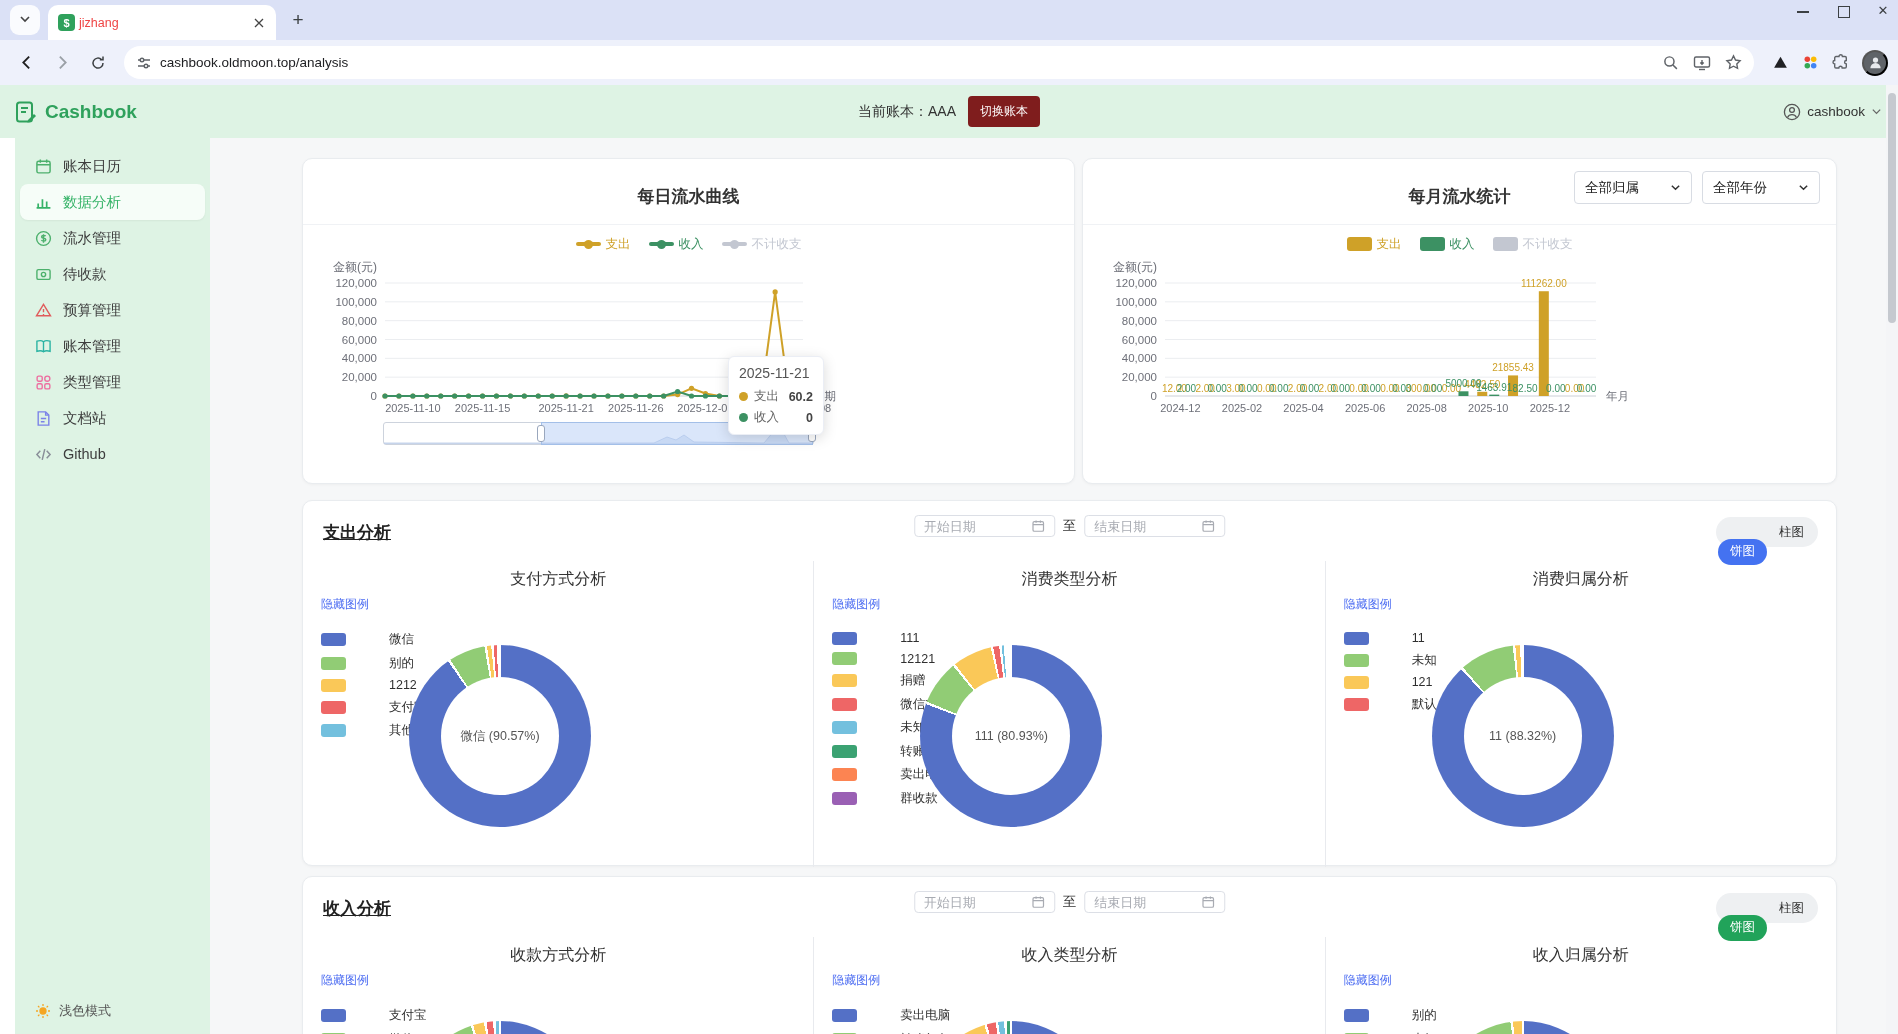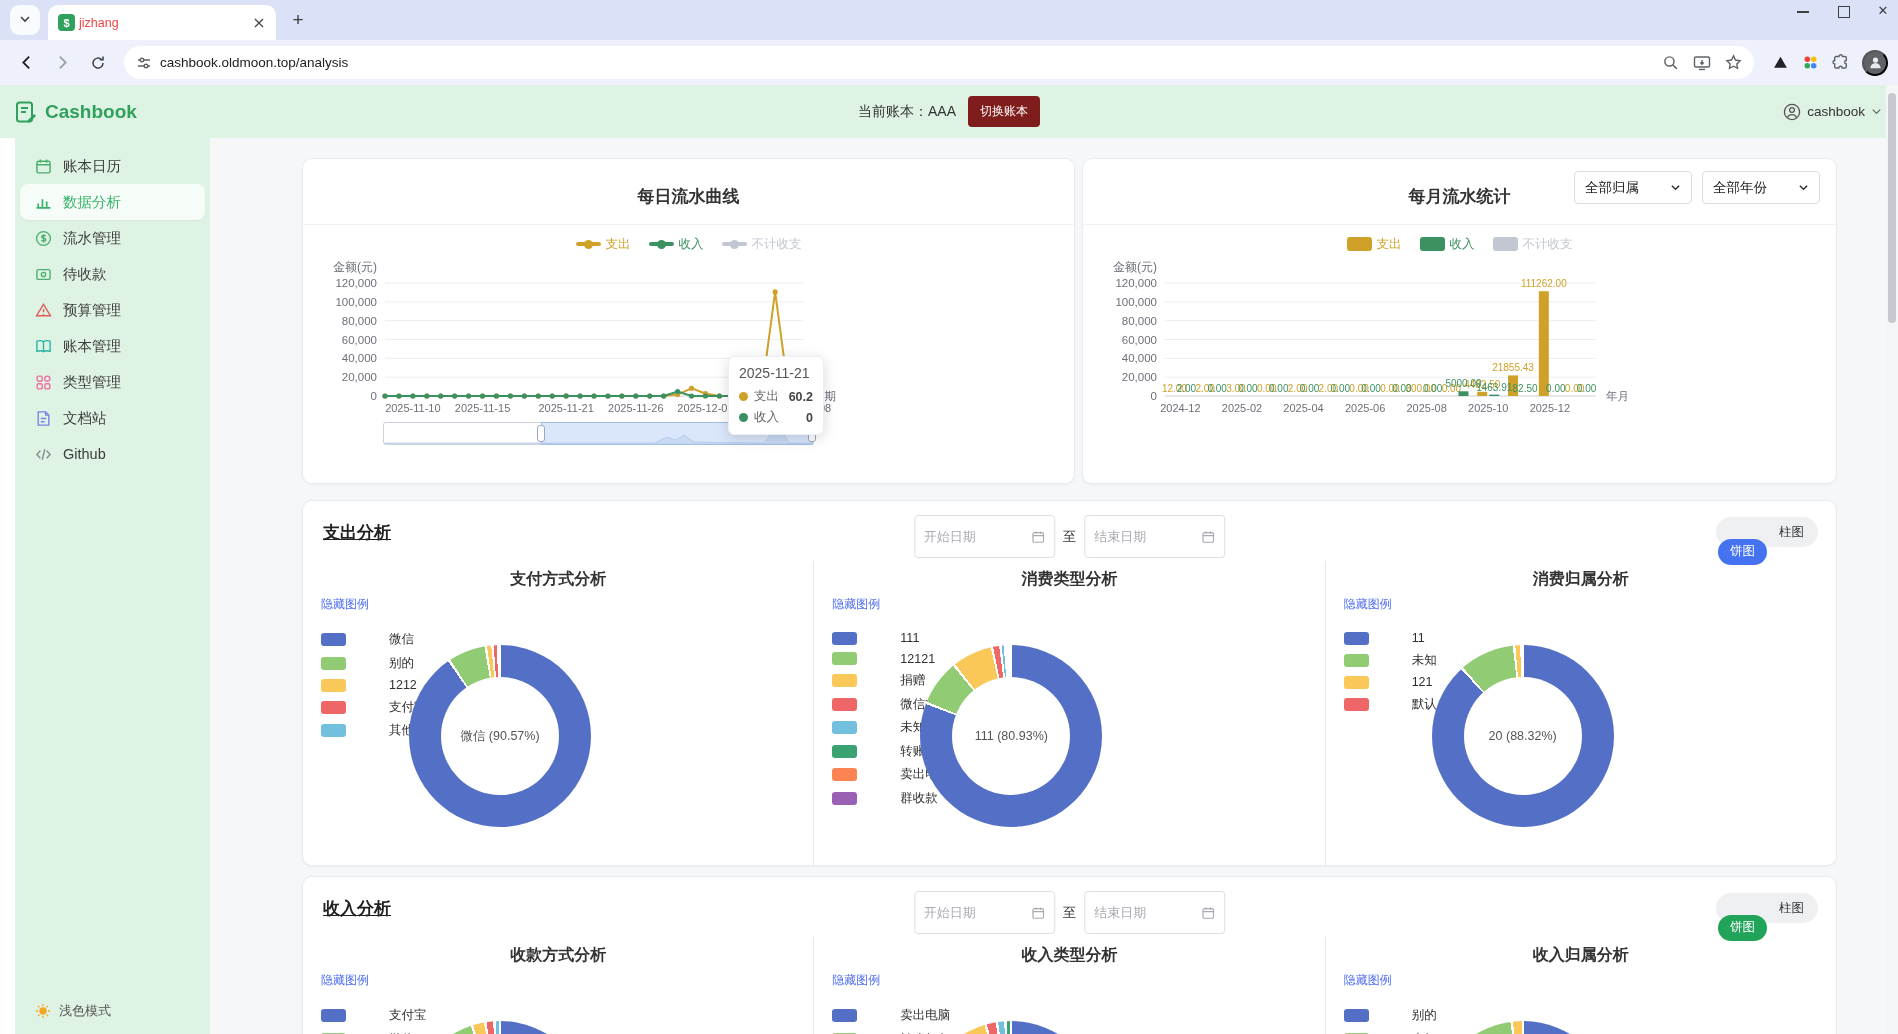--- a/index.html
+++ b/index.html
@@ -85,36 +85,36 @@
   .dslider svg { position:absolute; left:0; top:0; }
   .dz-sel { position:absolute; top:-1px; bottom:-1px; background:rgba(173,200,243,.45);
     border:1px solid #a3bfe8; }
   .dz-handle { position:absolute; top:2px; width:8px; height:17px; background:#fff; border:1px solid #9aa7bd;
     border-radius:3px; }
 
   
   .card3 { width:1535px; height:366px; margin-top:16px; position:relative; }
   .sec-title { position:absolute; left:20px; top:20px; font-size:17px; font-weight:bold; color:#222;text-decoration:underline; }
   .dates { position:absolute; left:50%; transform:translateX(-50%); top:14px; display:flex; align-items:center; gap:8px; }
-  .dateinput { width:141px; height:43px; border:1px solid #dcdfe6; border-radius:4px; background:#fff;
+  .dateinput { width:141px; height:22px; border:1px solid #dcdfe6; border-radius:4px; background:#fff;
     display:flex; align-items:center; padding:0 9px; gap:6px; }
   .dateinput input { border:none; outline:none; flex:1; font-size:13px; color:#333; min-width:0;
     font-family:inherit; background:transparent; }
   .dateinput input::placeholder { color:#a8abb2; }
   .to-label { font-size:13.5px; color:#333; }
   .toggle { position:absolute; right:18px; top:16px; height:30px; background:#eef0f2; border-radius:16px;
     display:flex; align-items:center; padding:2px; }
   .tg-btn { height:26px; border:none; border-radius:13px; background:transparent; font-size:12.5px;
     color:#333; padding:0 12px; cursor:pointer; font-family:inherit; }
   .tg-btn.on { color:#fff;margin-top:39px; }
   .pies { margin-top:60px; height:306px; display:flex; }
   .pie-col { flex:1; position:relative; }
   .pie-col + .pie-col { border-left:1px solid #e8eaee; }
   .hide-link { position:absolute; left:18px; top:10px; font-size:12px; color:#4e6ef2; cursor:pointer;margin-top:25px; }
-  .pie-title { text-align:center; padding-top:8px; font-size:16px; font-weight:bold; color:#333; }
+  .pie-title { text-align:center; padding-top:8px; font-size:16px; font-weight:normal; color:#333; }
   .pie-legend { position:absolute; left:18px; top:70px; }
   .pl-item { display:flex; align-items:center; gap:7px; margin-bottom:6.5px; cursor:pointer; }
   .pl-sw { width:25px; height:13px; border-radius:3px; }
   .pl-txt { font-size:12.5px; color:#2f2f2f;margin-left:36px; }
   .donut { position:absolute; left:106px; top:84px; width:182px; height:182px; border-radius:50%; }
   .donut::before { content:""; position:absolute; left:32px; top:32px; width:118px; height:118px;
     border-radius:50%; background:#fff; }
   .donut-center { position:absolute; inset:0; display:flex; align-items:center; justify-content:center;
     font-size:12.5px; color:#555; z-index:2; }
   .card4 { width:1535px; height:366px; margin-top:10px; position:relative; }
@@ -688,21 +688,21 @@
               <div class="pl-item">
                 <span class="pl-sw" style="background:#fac858"></span>
                 <span class="pl-txt">121</span>
               </div>
               <div class="pl-item">
                 <span class="pl-sw" style="background:#ee6666"></span>
                 <span class="pl-txt">默认</span>
               </div>
             </div>
             <div class="donut" style="background: conic-gradient(rgb(255, 255, 255) 0%, rgb(255, 255, 255) 0.225%, rgb(84, 112, 198) 0.225%, rgb(84, 112, 198) 88.095%, rgb(255, 255, 255) 88.095%, rgb(255, 255, 255) 88.32%, rgb(255, 255, 255) 88.32%, rgb(255, 255, 255) 88.545%, rgb(145, 204, 117) 88.545%, rgb(145, 204, 117) 98.195%, rgb(255, 255, 255) 98.195%, rgb(255, 255, 255) 98.42%, rgb(255, 255, 255) 98.42%, rgb(255, 255, 255) 98.645%, rgb(250, 200, 88) 98.645%, rgb(250, 200, 88) 99.495%, rgb(255, 255, 255) 99.495%, rgb(255, 255, 255) 99.72%, rgb(255, 255, 255) 99.72%, rgb(255, 255, 255) 99.945%, rgb(238, 102, 102) 99.945%, rgb(238, 102, 102) 99.945%, rgb(255, 255, 255) 99.775%, rgb(255, 255, 255) 100%, rgb(255, 255, 255) 100%, rgb(255, 255, 255) 100%);">
-              <div class="donut-center">20 (88.32%)</div>
+              <div class="donut-center">11 (88.32%)</div>
             </div>
           </div>
         </div>
     </div>
 
     <div class="card card4">
       <div class="sec-title">收入分析</div>
       <div class="dates">
         <div class="dateinput">
           <input placeholder="开始日期" style="">

